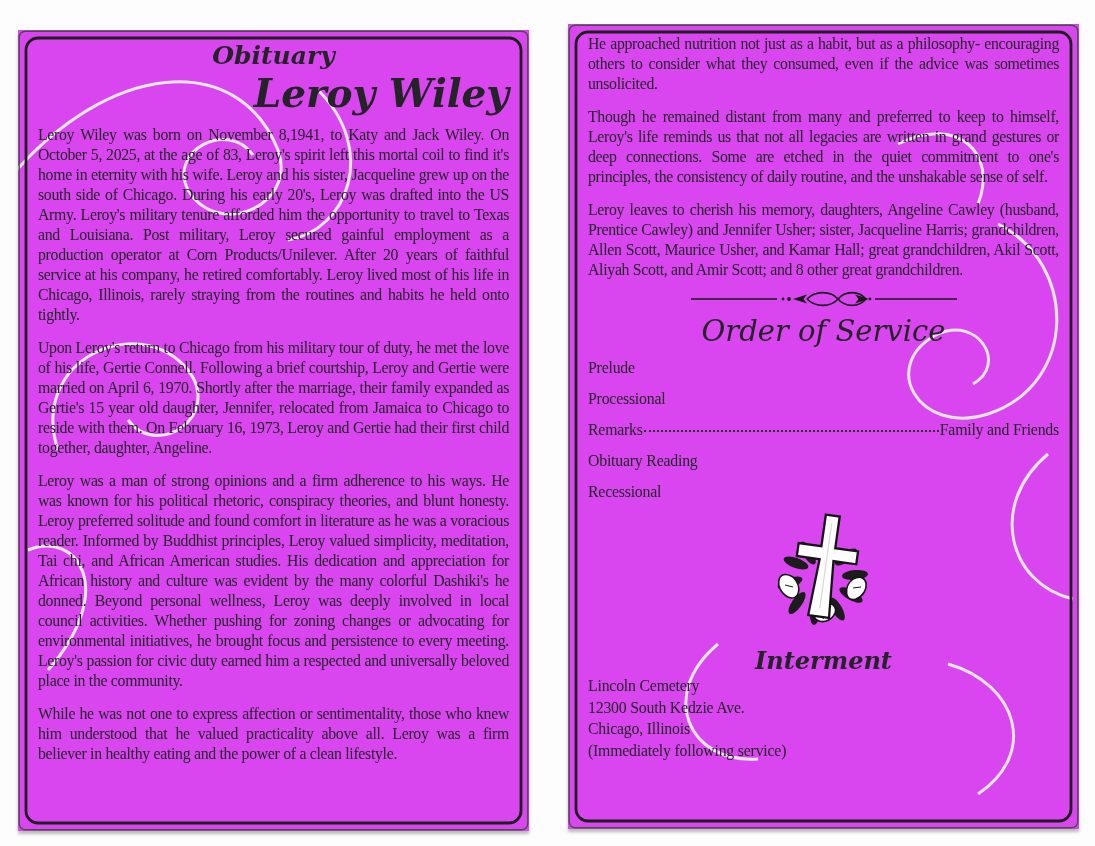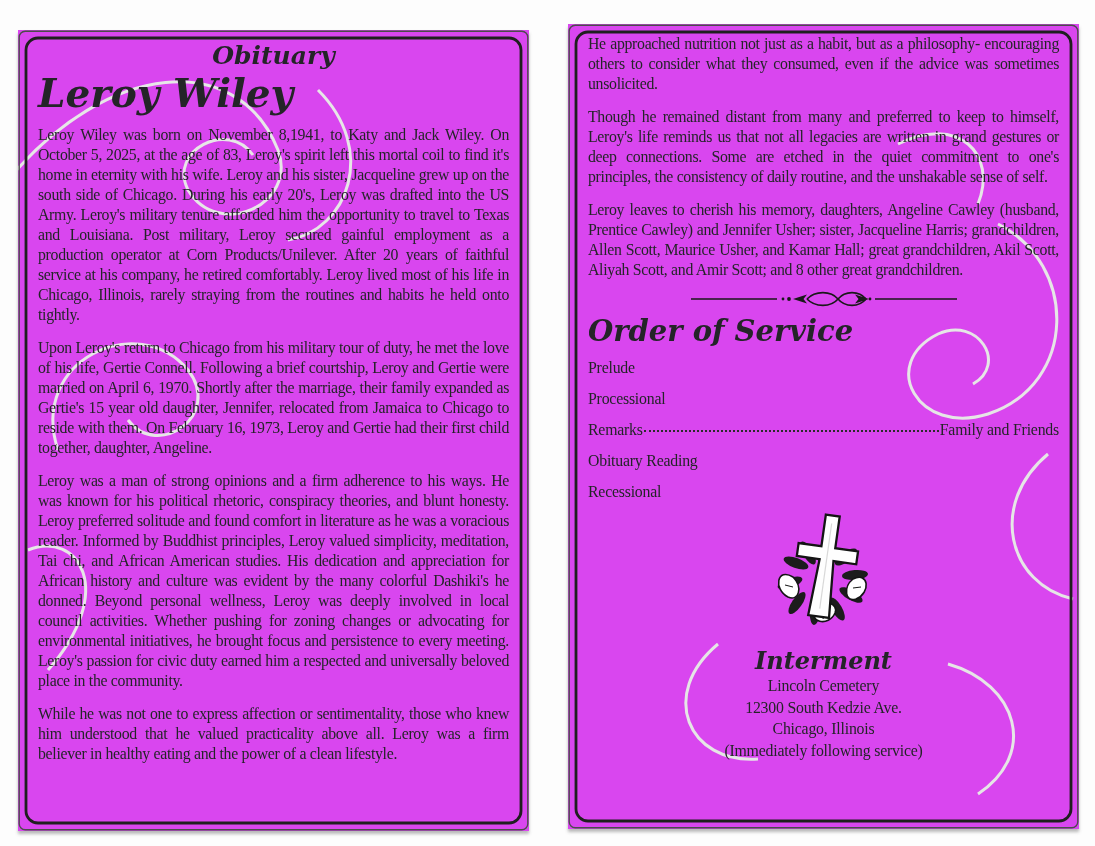--- a/index.html
+++ b/index.html
@@ -18,37 +18,37 @@
                   overflow:hidden; }
 
   
   .body-text p { font-size:15.8px; line-height:20px; text-align:justify;
                  letter-spacing:-0.3px; margin:0 0 13px; color:#242428; }
   .body-text p:last-child { margin-bottom:0; }
 
   
   .script { font-family:"DejaVu Serif","Liberation Serif",serif; font-style:italic; }
   .title-small { text-align:center; font-size:25px; line-height:28px; font-weight:600; margin-top:2px; }
-  .title-name  { text-align:left; font-size:39px; line-height:44px; font-weight:700; margin:1px 0 10px; }
-  .oos-title   { text-align:left; font-size:29px; line-height:34px; font-weight:700; margin:4px 0 10px; }
+  .title-name  { text-align:right; font-size:39px; line-height:44px; font-weight:700; margin:1px 0 10px; }
+  .oos-title   { text-align:center; font-size:29px; line-height:34px; font-weight:400; margin:4px 0 10px; }
   .interment-title { text-align:center; font-size:24px; line-height:28px; font-weight:700; margin-top:16px; }
 
   
   .divider { display:flex; justify-content:center; margin:8px 0 0; }
 
   
   .oos-list { margin-top:4px; }
   .oos-row { display:flex; align-items:baseline; font-size:15.8px; line-height:20px;
              letter-spacing:-0.2px; margin-bottom:11px; }
   .oos-leader { flex:1 1 auto; border-bottom:2px dotted #2c2c2c; transform:translateY(-3px); margin:0 1px; }
   .oos-value { white-space:nowrap;text-align:center; }
 
   
   .emblem-wrap { display:flex; justify-content:center; margin:2px 0 0; }
-  .interment-lines { text-align:center; font-size:15.8px; line-height:21.5px; letter-spacing:-0.2px; }
+  .interment-lines { text-align:left; font-size:15.8px; line-height:21.5px; letter-spacing:-0.2px; }
 </style>
 </head>
 <body>
 
 <div class="sheet">
 
   <div class="page page-left">
     <svg class="watermark" viewBox="0 0 511 801">
       <g fill="none" stroke="#e7e7e7" stroke-width="3">
         <path d="M-10 150 C 90 30, 220 20, 260 120 C 280 175, 200 210, 170 160 C 150 120, 210 90, 235 125"></path>

